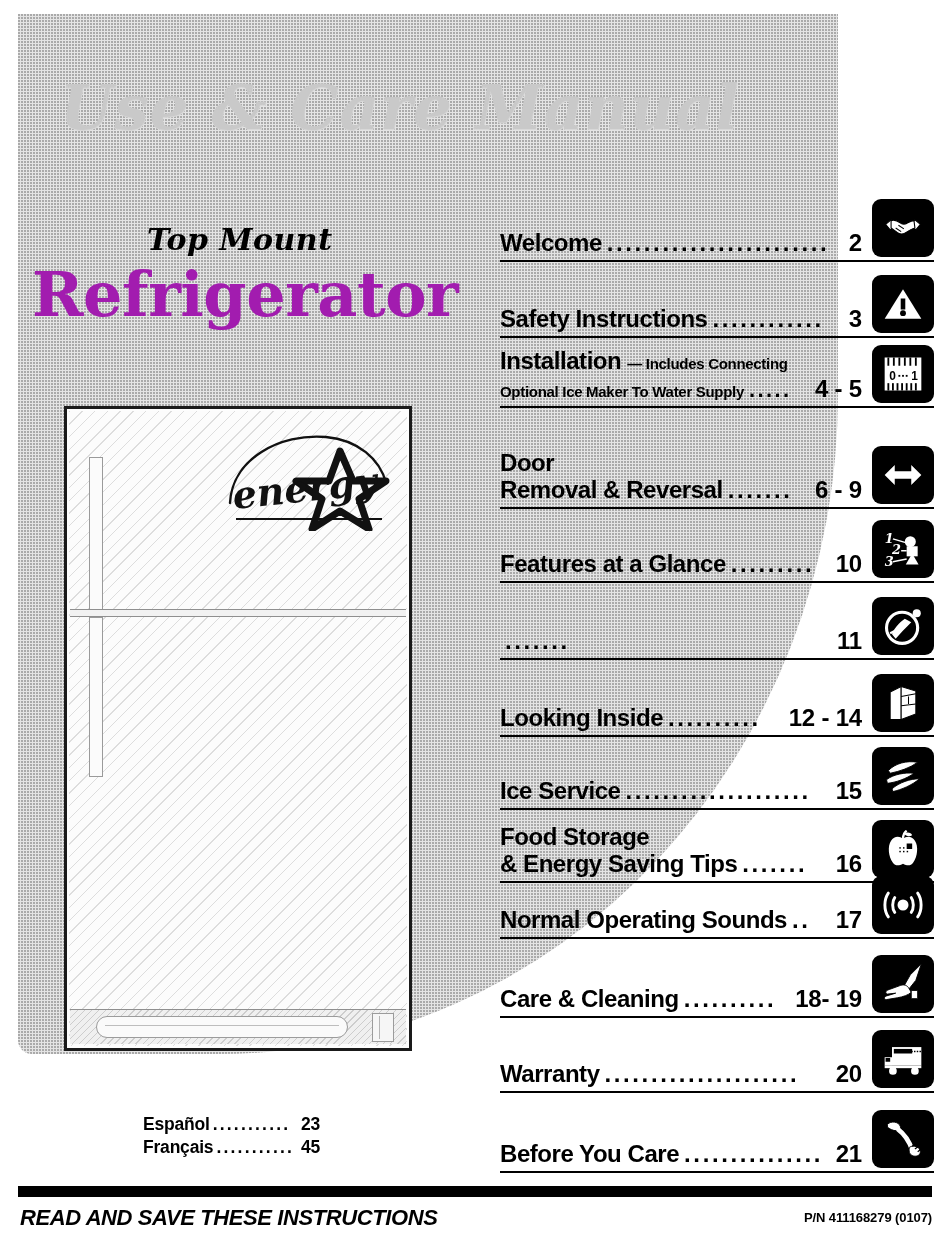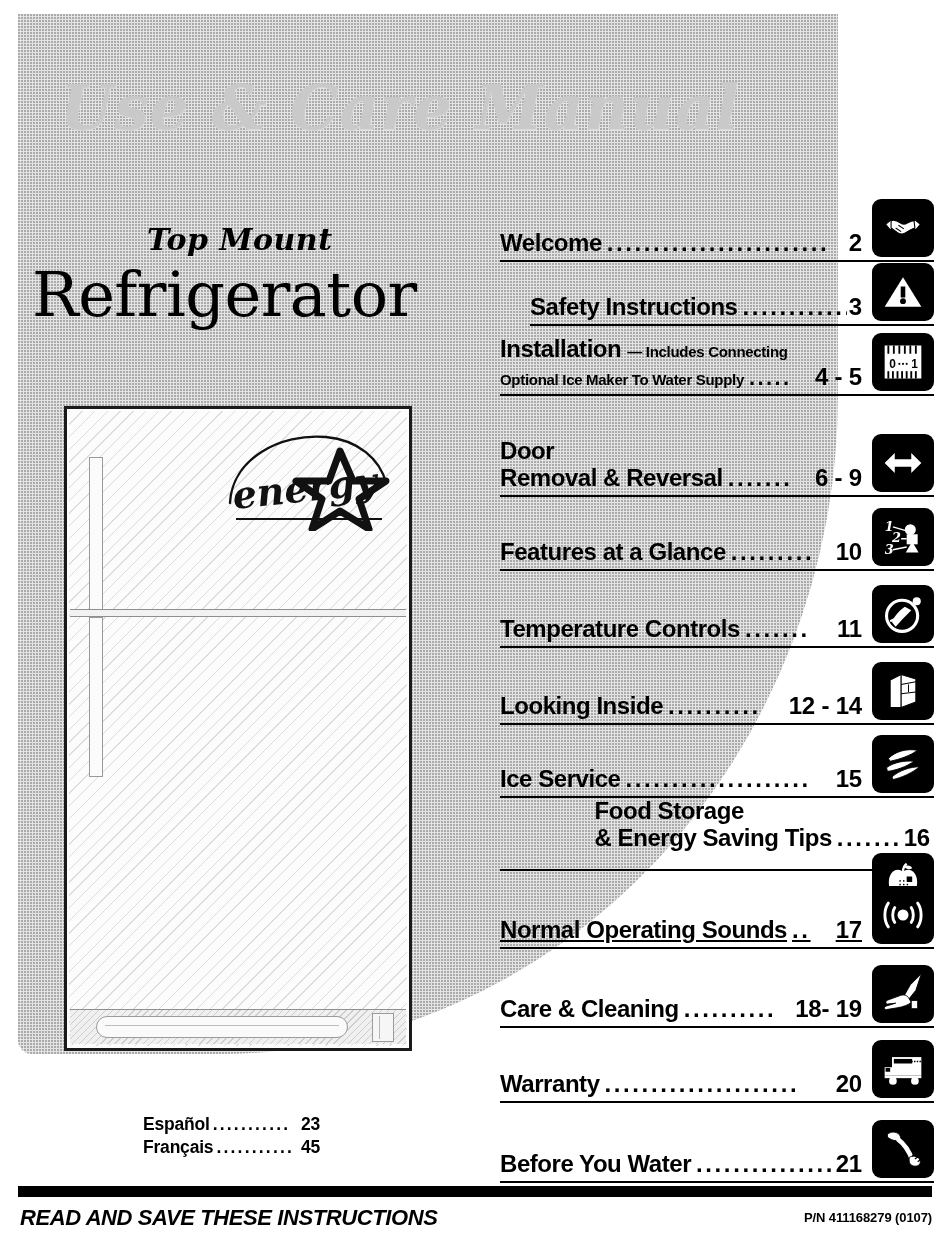--- a/index.html
+++ b/index.html
@@ -62,23 +62,23 @@
     font-size: 30px;
     color: #000;
     letter-spacing: 0.5px;
   }
   .refrigerator-title {
     position: absolute;
     left: 32px;
     top: 258px;
     z-index: 3;
     font-family: "DejaVu Serif", "Liberation Serif", serif;
-    font-weight: normal;
+    font-weight: bold;
     font-size: 62px;
-    color: #000000;
+    color: #a21caf;
     letter-spacing: -0.5px;
   }
 
   
   .fridge {
     position: absolute;
     left: 64px;
     top: 406px;
     width: 348px;
     height: 645px;
@@ -303,29 +303,29 @@
     border-radius: 9px;
     display: flex;
     align-items: center;
     justify-content: center;
     overflow: hidden;
   }
   .toc-icon svg { display: block; }
 
   
   .r-welcome   { height: 62px; }
-  .r-safety    { height: 64px; margin-left: 30px; }
+  .r-safety    { height: 76px; }
   .r-install   { height: 70px; }
   .r-door      { height: 101px; }
   .r-features  { height: 74px; }
   .r-temp      { height: 77px; }
   .r-looking   { height: 77px; }
   .r-ice       { height: 73px; }
-  .r-food      { height: 73px; flex-direction: column; }
-  .r-sounds    { height: 78px; text-decoration: underline; }
+  .r-food      { height: 73px; }
+  .r-sounds    { height: 56px; }
   .r-care      { height: 79px; }
   .r-warranty  { height: 75px; }
   .r-before    { height: 80px; }
 
   
   .toc-two .toc-firstline {
     font-size: 24px;
     font-weight: bold;
     letter-spacing: -0.45px;
     color: #000;
@@ -529,21 +529,20 @@
           <circle cx="32" cy="16" r="6" fill="#fff"></circle>
           <rect x="28" y="21" width="12" height="11" fill="#fff"></rect>
           <path d="M34 29 L41 41 L27 41 Z" fill="#fff"></path>
         </svg>
       </div>
     </div>
 
     <div class="toc-row r-temp">
       <div class="toc-text">
         <div class="toc-line">
-          <span class="toc-title">Temperature Controls</span>
           <span class="toc-dots">.......</span>
           <span class="toc-page">11</span>
         </div>
       </div>
       <div class="toc-icon">
         <svg viewBox="0 0 48 48" width="44" height="44" aria-hidden="true">
           <circle cx="23" cy="26" r="17" fill="none" stroke="#fff" stroke-width="3.4"></circle>
           <path d="M12 33 C14 27, 19 21, 26 16 L33 20 C27 26, 21 32, 16 38 Z" fill="#fff"></path>
           <path d="M10 32 L16 29" stroke="#fff" stroke-width="2.4" fill="none"></path>
           <circle cx="39" cy="10" r="4.4" fill="#fff"></circle>
@@ -680,21 +679,21 @@
           <rect x="4" y="31" width="40" height="3" fill="#fff"></rect>
           <circle cx="13" cy="37" r="4.2" fill="#fff"></circle>
           <circle cx="37" cy="37" r="4.2" fill="#fff"></circle>
         </svg>
       </div>
     </div>
 
     <div class="toc-row r-before">
       <div class="toc-text">
         <div class="toc-line">
-          <span class="toc-title">Before You Water</span>
+          <span class="toc-title">Before You Care</span>
           <span class="toc-dots">...............</span>
           <span class="toc-page">21</span>
         </div>
       </div>
       <div class="toc-icon">
         <svg viewBox="0 0 48 48" width="44" height="44" aria-hidden="true">
           <g fill="#fff" stroke="#000" stroke-width="1">
             <path d="M7 8 C11 4, 19 5, 21 10 C22 13, 20 15, 17 15 C13 15, 9 13, 7 11 Z"></path>
             <path d="M18 13 C26 19, 31 27, 34 36" fill="none" stroke="#fff" stroke-width="5"></path>
             <path d="M31 33 C36 30, 43 33, 43 38 C43 42, 38 44, 34 42 C31 41, 30 37, 31 33 Z"></path>

